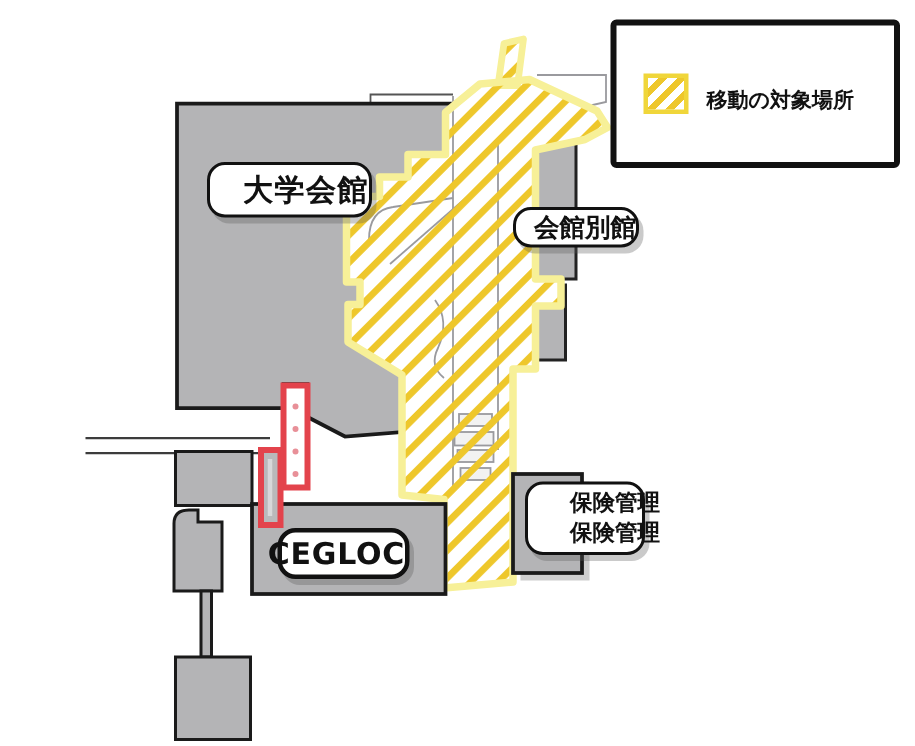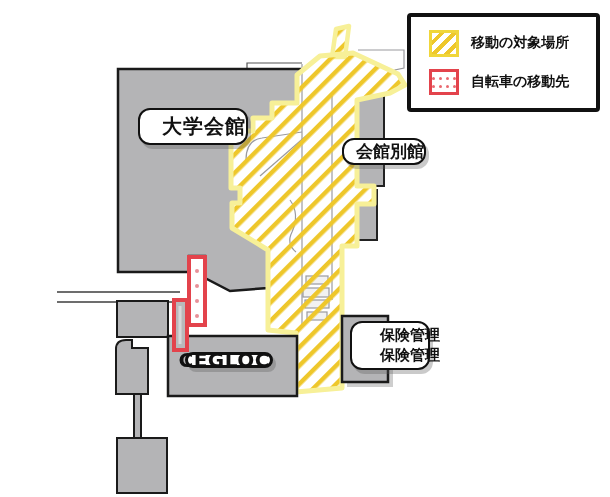--- a/index.html
+++ b/index.html
@@ -9,30 +9,30 @@
   }
   .stage svg{position:absolute;left:0;top:0;}
   .map-label{
     position:absolute;background:#ffffff;border:2.5px solid #111;
     border-radius:12px;display:flex;align-items:center;justify-content:flex-end;
     font-weight:600;color:#111;box-shadow:3px 4px 0 rgba(90,90,90,.32);
     box-sizing:border-box;white-space:nowrap;z-index:5;
   }
   .lbl-univ{left:138px;top:108px;width:110px;height:37px;font-size:20px;letter-spacing:1px;}
   .lbl-annex{left:342px;top:138px;width:84px;height:27px;font-size:17px;}
-  .lbl-cegloc{left:185px;top:352px;width:88px;height:16px;font-size:20px;font-weight:700;letter-spacing:.5px;border-width:3px;}
+  .lbl-cegloc{left:185px;top:352px;width:88px;height:34px;font-size:20px;font-weight:700;letter-spacing:.5px;border-width:3px;}
   .lbl-insur{left:350px;top:321px;width:80px;height:49px;font-size:15px;line-height:1.3;
     flex-direction:column;align-items:flex-start;padding-left:28px;justify-content:center;}
   .legend{
     position:absolute;left:407px;top:13px;width:193px;height:99px;
     background:#fff;border:4px solid #111;border-radius:4px;box-sizing:border-box;
     display:flex;flex-direction:column;justify-content:space-evenly;
     padding-left:18px;z-index:6;
   }
-  .legend-row{display:flex;align-items:center;gap:12px;}
+  .legend-row{display:flex;align-items:flex-end;gap:12px;}
   .legend-text{font-size:14px;font-weight:600;color:#111;}
   .sw{box-sizing:border-box;flex:0 0 auto;}
   .sw-hatch{
     width:30px;height:27px;border:3px solid #f0d63a;background:#fff;
     background-image:repeating-linear-gradient(135deg,transparent 0 5px,#eec72b 5px 9px);
   }
   .sw-dots{
     width:30px;height:26px;border:3px solid #e3434c;background:#fff;
     display:flex;flex-direction:column;justify-content:space-evenly;align-items:center;
   }
@@ -128,32 +128,15 @@
   <div class="map-label lbl-insur">
     <span>保険管理</span>
     <span>保険管理</span>
   </div>
 
   <div class="legend">
     <div class="legend-row">
       <span class="sw sw-hatch"></span>
       <span class="legend-text">移動の対象場所</span>
     </div>
-    <div class="legend-row">
-      <span class="sw sw-dots">
-        <span class="dot-row">
-          <span class="dot"></span>
-            <span class="dot"></span>
-            <span class="dot"></span>
-            <span class="dot"></span>
-        </span>
-        <span class="dot-row">
-          <span class="dot"></span>
-            <span class="dot"></span>
-            <span class="dot"></span>
-            <span class="dot"></span>
-        </span>
-      </span>
-      <span class="legend-text">自転車の移動先</span>
-    </div>
   </div>
 
 </div>
 
 </body></html>

